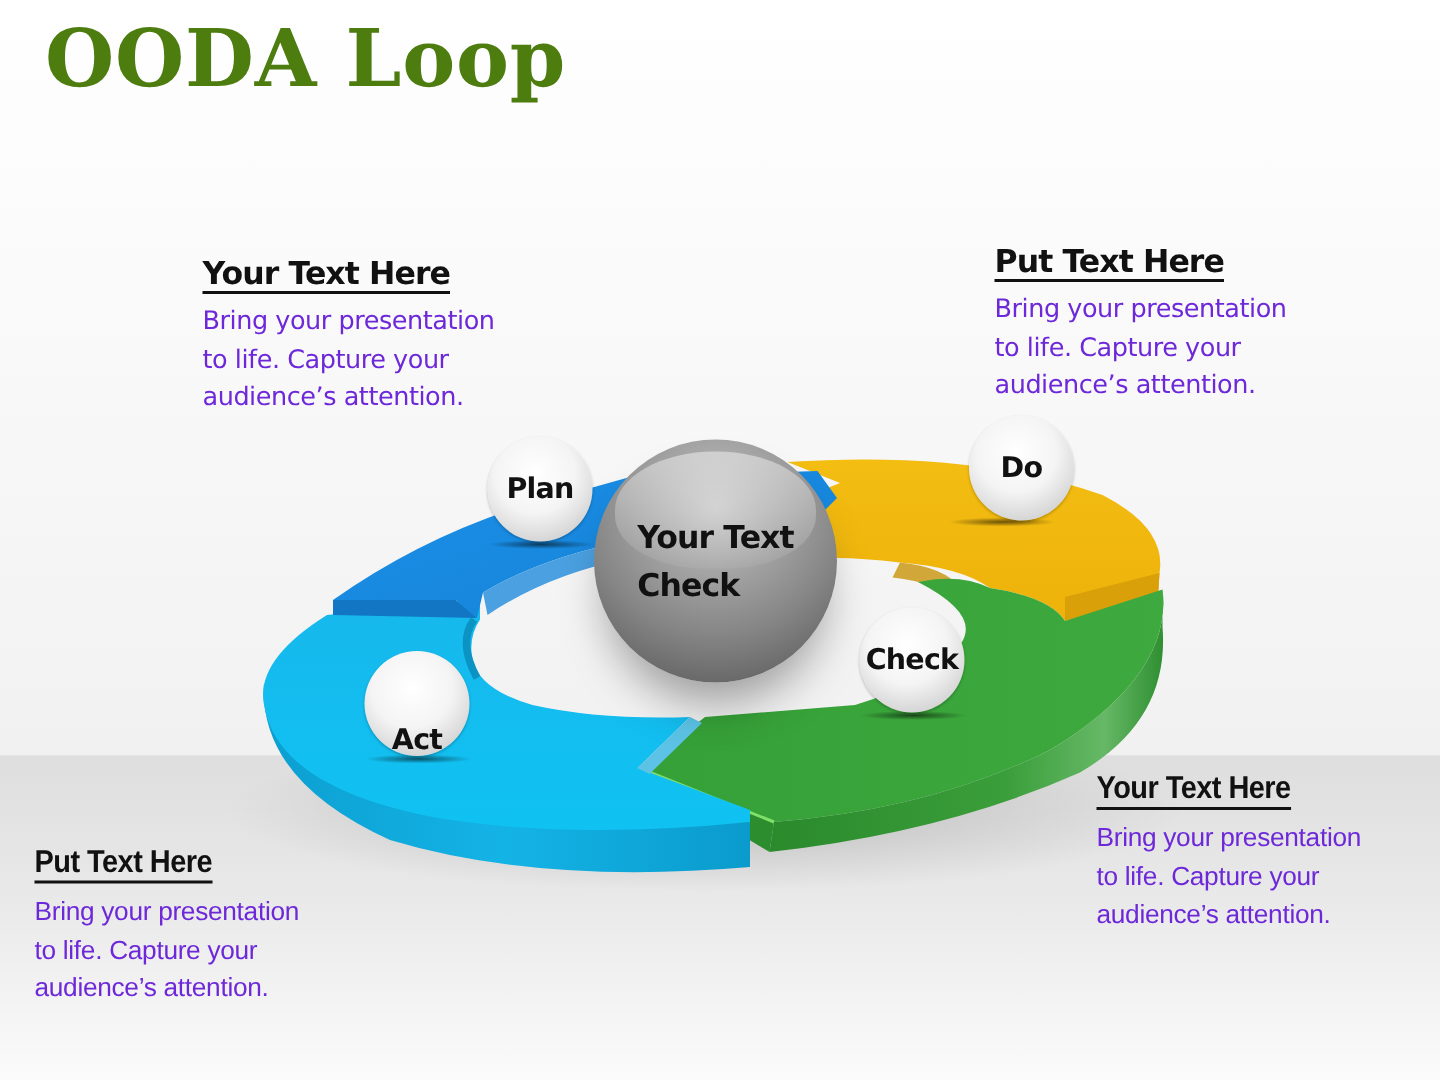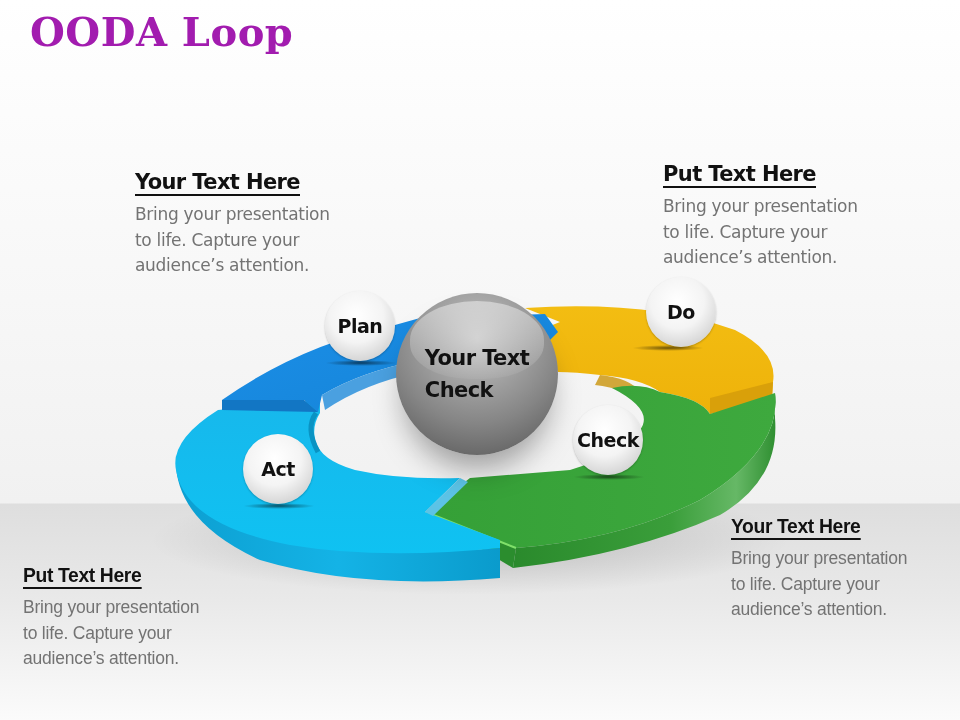--- a/index.html
+++ b/index.html
@@ -3,31 +3,31 @@
 <meta charset="utf-8">
 <style>
   html, body { margin: 0; padding: 0; }
   body {
     width: 960px; height: 720px; overflow: hidden; position: relative;
     background: linear-gradient(to bottom, #ffffff 0px, #f7f7f7 300px, #f1f1f1 503px, #dedede 504px, #e9e9e9 600px, #fbfbfb 720px);
     font-family: "Liberation Sans", sans-serif;
   }
   .title {
     position: absolute; left: 30px; top: 8px;
-    font-family: "DejaVu Serif", serif; font-weight: bold; font-size: 40px;
-    color: #a21caf; letter-spacing: 0.5px;
+    font-family: "DejaVu Serif", serif; font-weight: bold; font-size: 53px;
+    color: #4d7c0f; letter-spacing: 0.5px;
   }
   .callout { position: absolute; width: 240px; }
   .callout .heading {
     display: inline-block; font-weight: bold; font-size: 21px; color: #111;
     border-bottom: 2px solid #111; line-height: 24px; padding-bottom: 0px;
     font-family: "DejaVu Sans", sans-serif; letter-spacing: -0.6px;
   }
   .callout .body {
-    margin-top: 6px; font-size: 17px; line-height: 25.5px; color: #737373;
+    margin-top: 6px; font-size: 17px; line-height: 25.5px; color: #6d28d9;
     font-family: "DejaVu Sans", sans-serif; letter-spacing: -0.3px;
   }
   .callout.narrow .heading { font-family: "Liberation Sans", sans-serif; font-size: 21px; letter-spacing: -0.4px; transform: scaleX(0.92); transform-origin: left; }
   .callout.narrow .body { font-family: "Liberation Sans", sans-serif; font-size: 17.5px; letter-spacing: -0.2px; }
   #diagram { position: absolute; left: 0; top: 0; }
   .ball {
     position: absolute; border-radius: 50%;
     background: radial-gradient(circle at 45% 35%, #ffffff 0%, #f4f4f4 45%, #d2d2d2 80%, #b8b8b8 100%);
     box-shadow: 0 1px 2px rgba(0,0,0,0.25);
     display: flex; align-items: center; justify-content: center;
@@ -132,21 +132,21 @@
 <div class="ball" style="left:646px; top:277px; width:70px; height:70px;">
   <span>Do</span>
 </div>
 
 <div class="ball-shadow" style="left:573px; top:474px; width:72px;"></div>
 <div class="ball" style="left:573px; top:405px; width:70px; height:70px;">
   <span>Check</span>
 </div>
 
 <div class="ball-shadow" style="left:243px; top:503px; width:72px;"></div>
-<div class="ball" style="left:243px; top:434px; width:70px; height:70px;">
+<div class="ball" style="left:243px; top:434px; width:70px; height:70px;align-items:flex-end;">
   <span>Act</span>
 </div>
 
 <div class="center-ball">
   <span>
     <span>Your Text</span><br>
     <span>Check</span>
   </span>
 </div>
 

